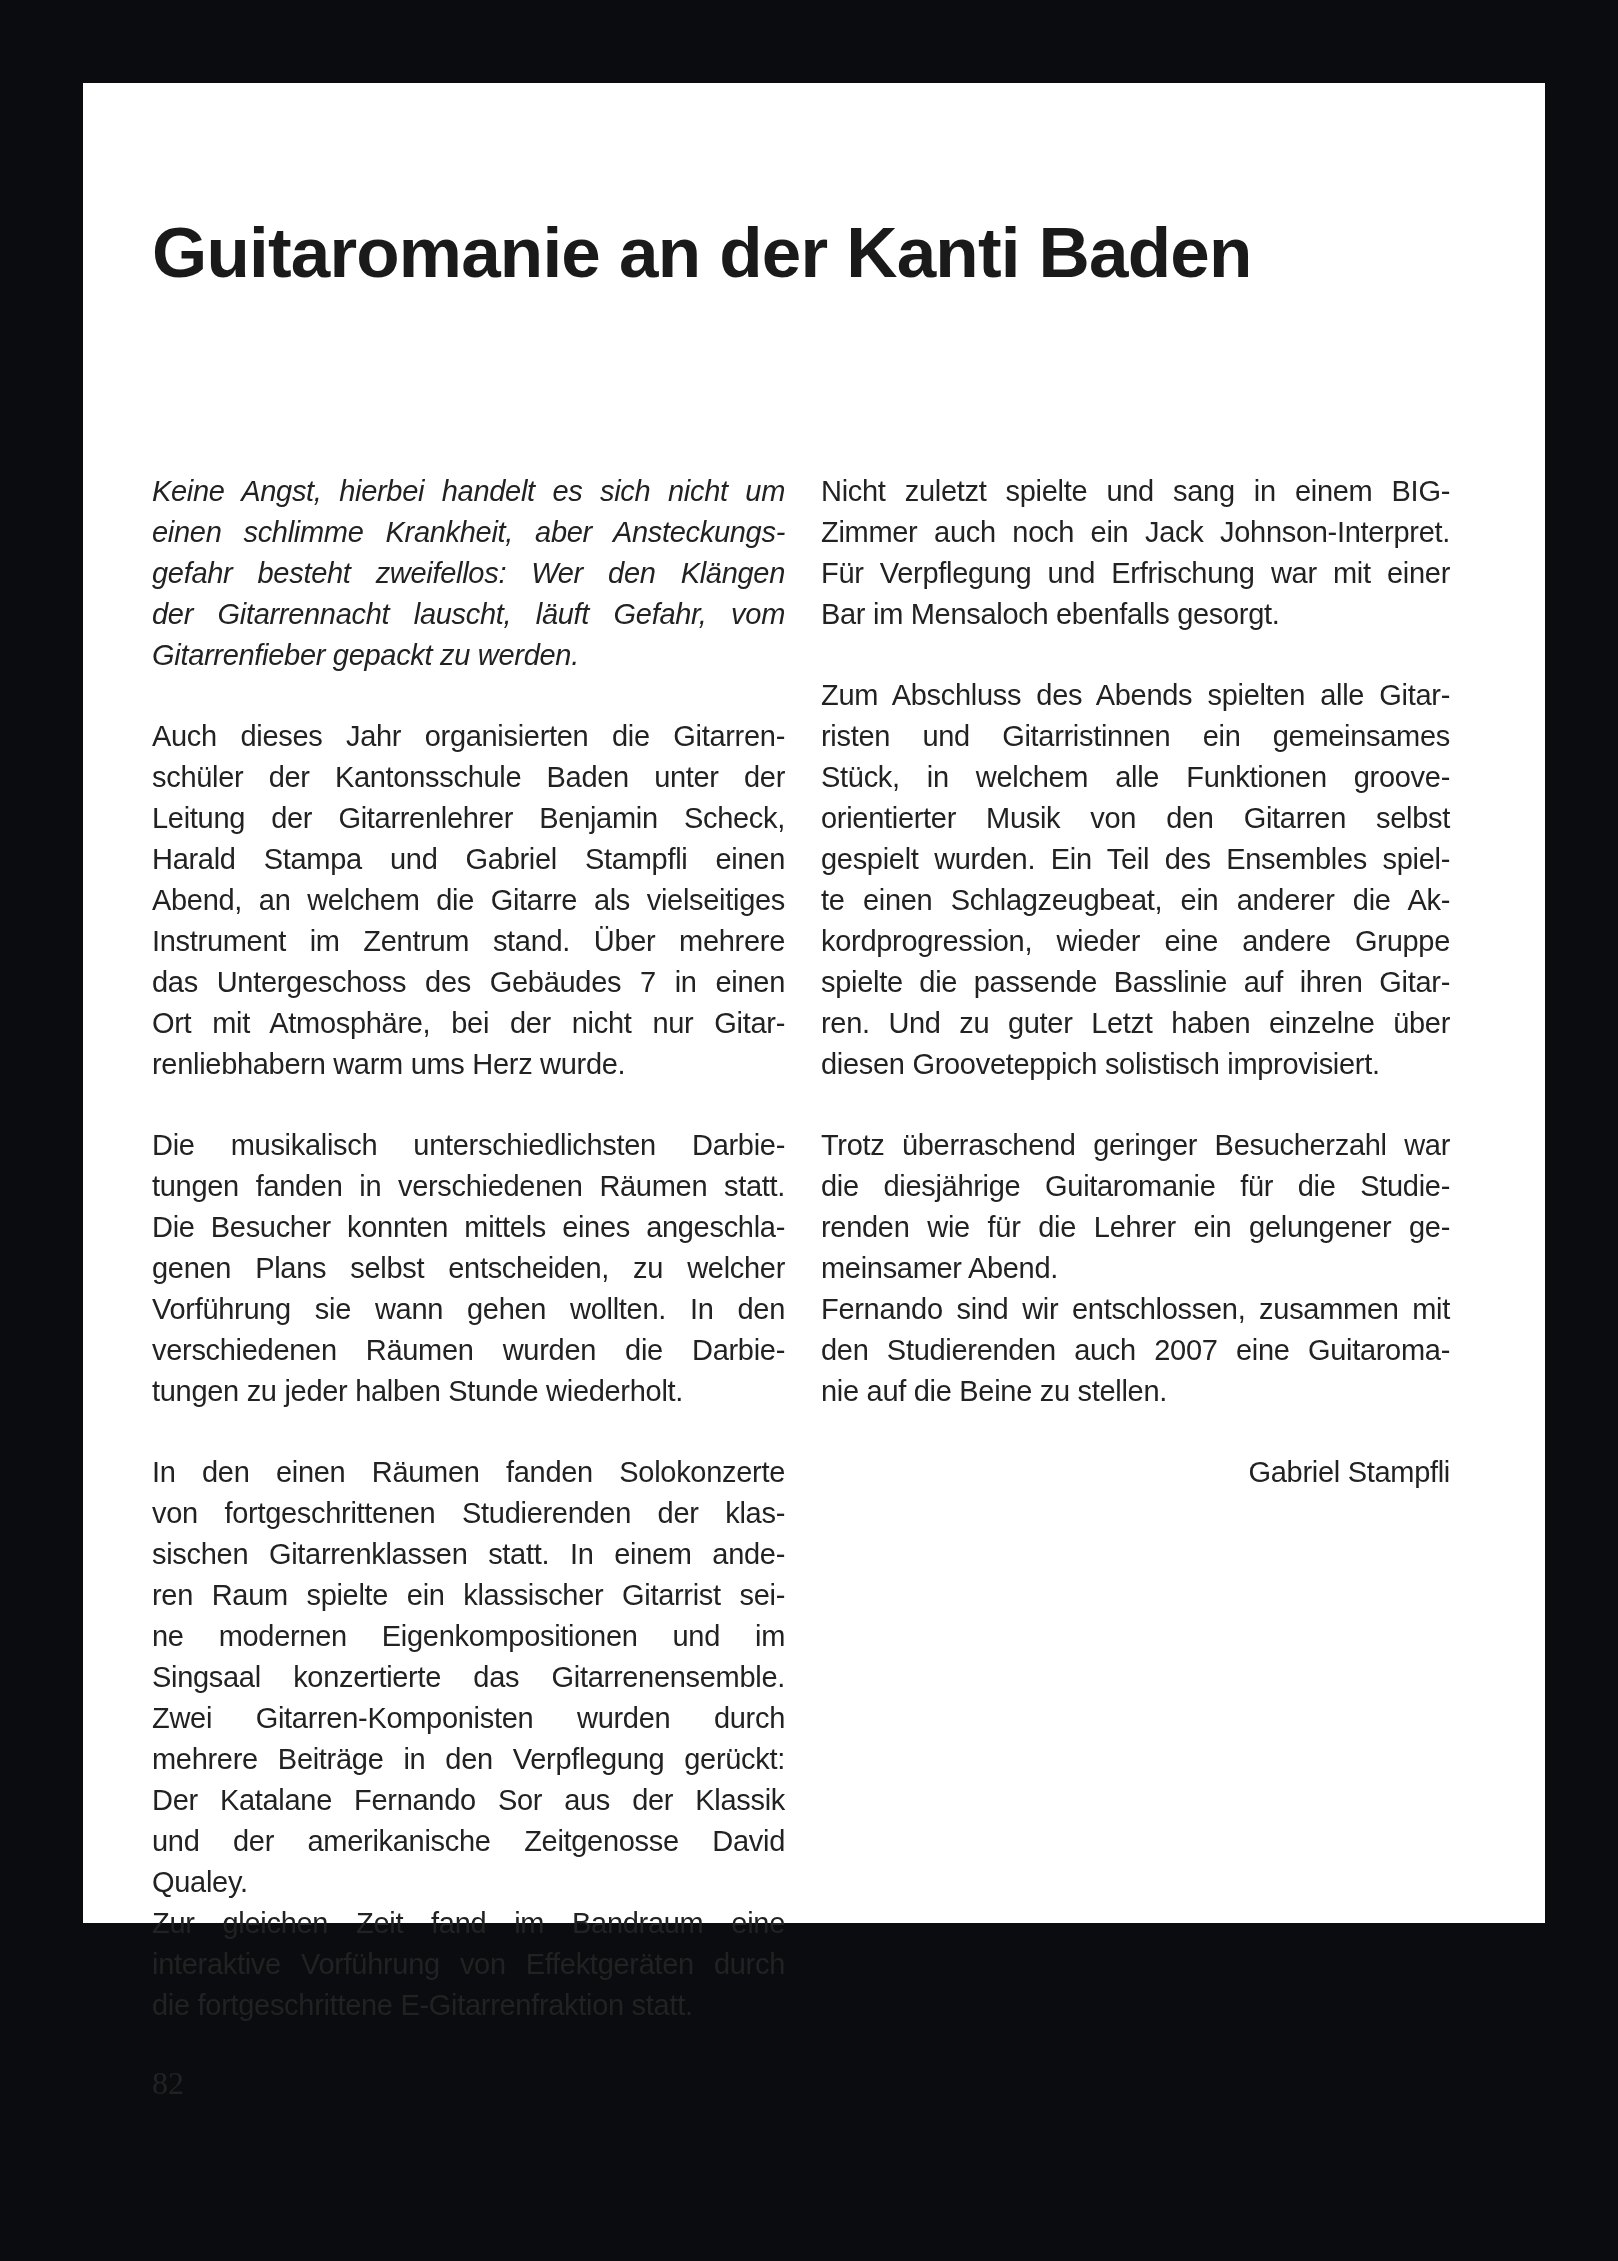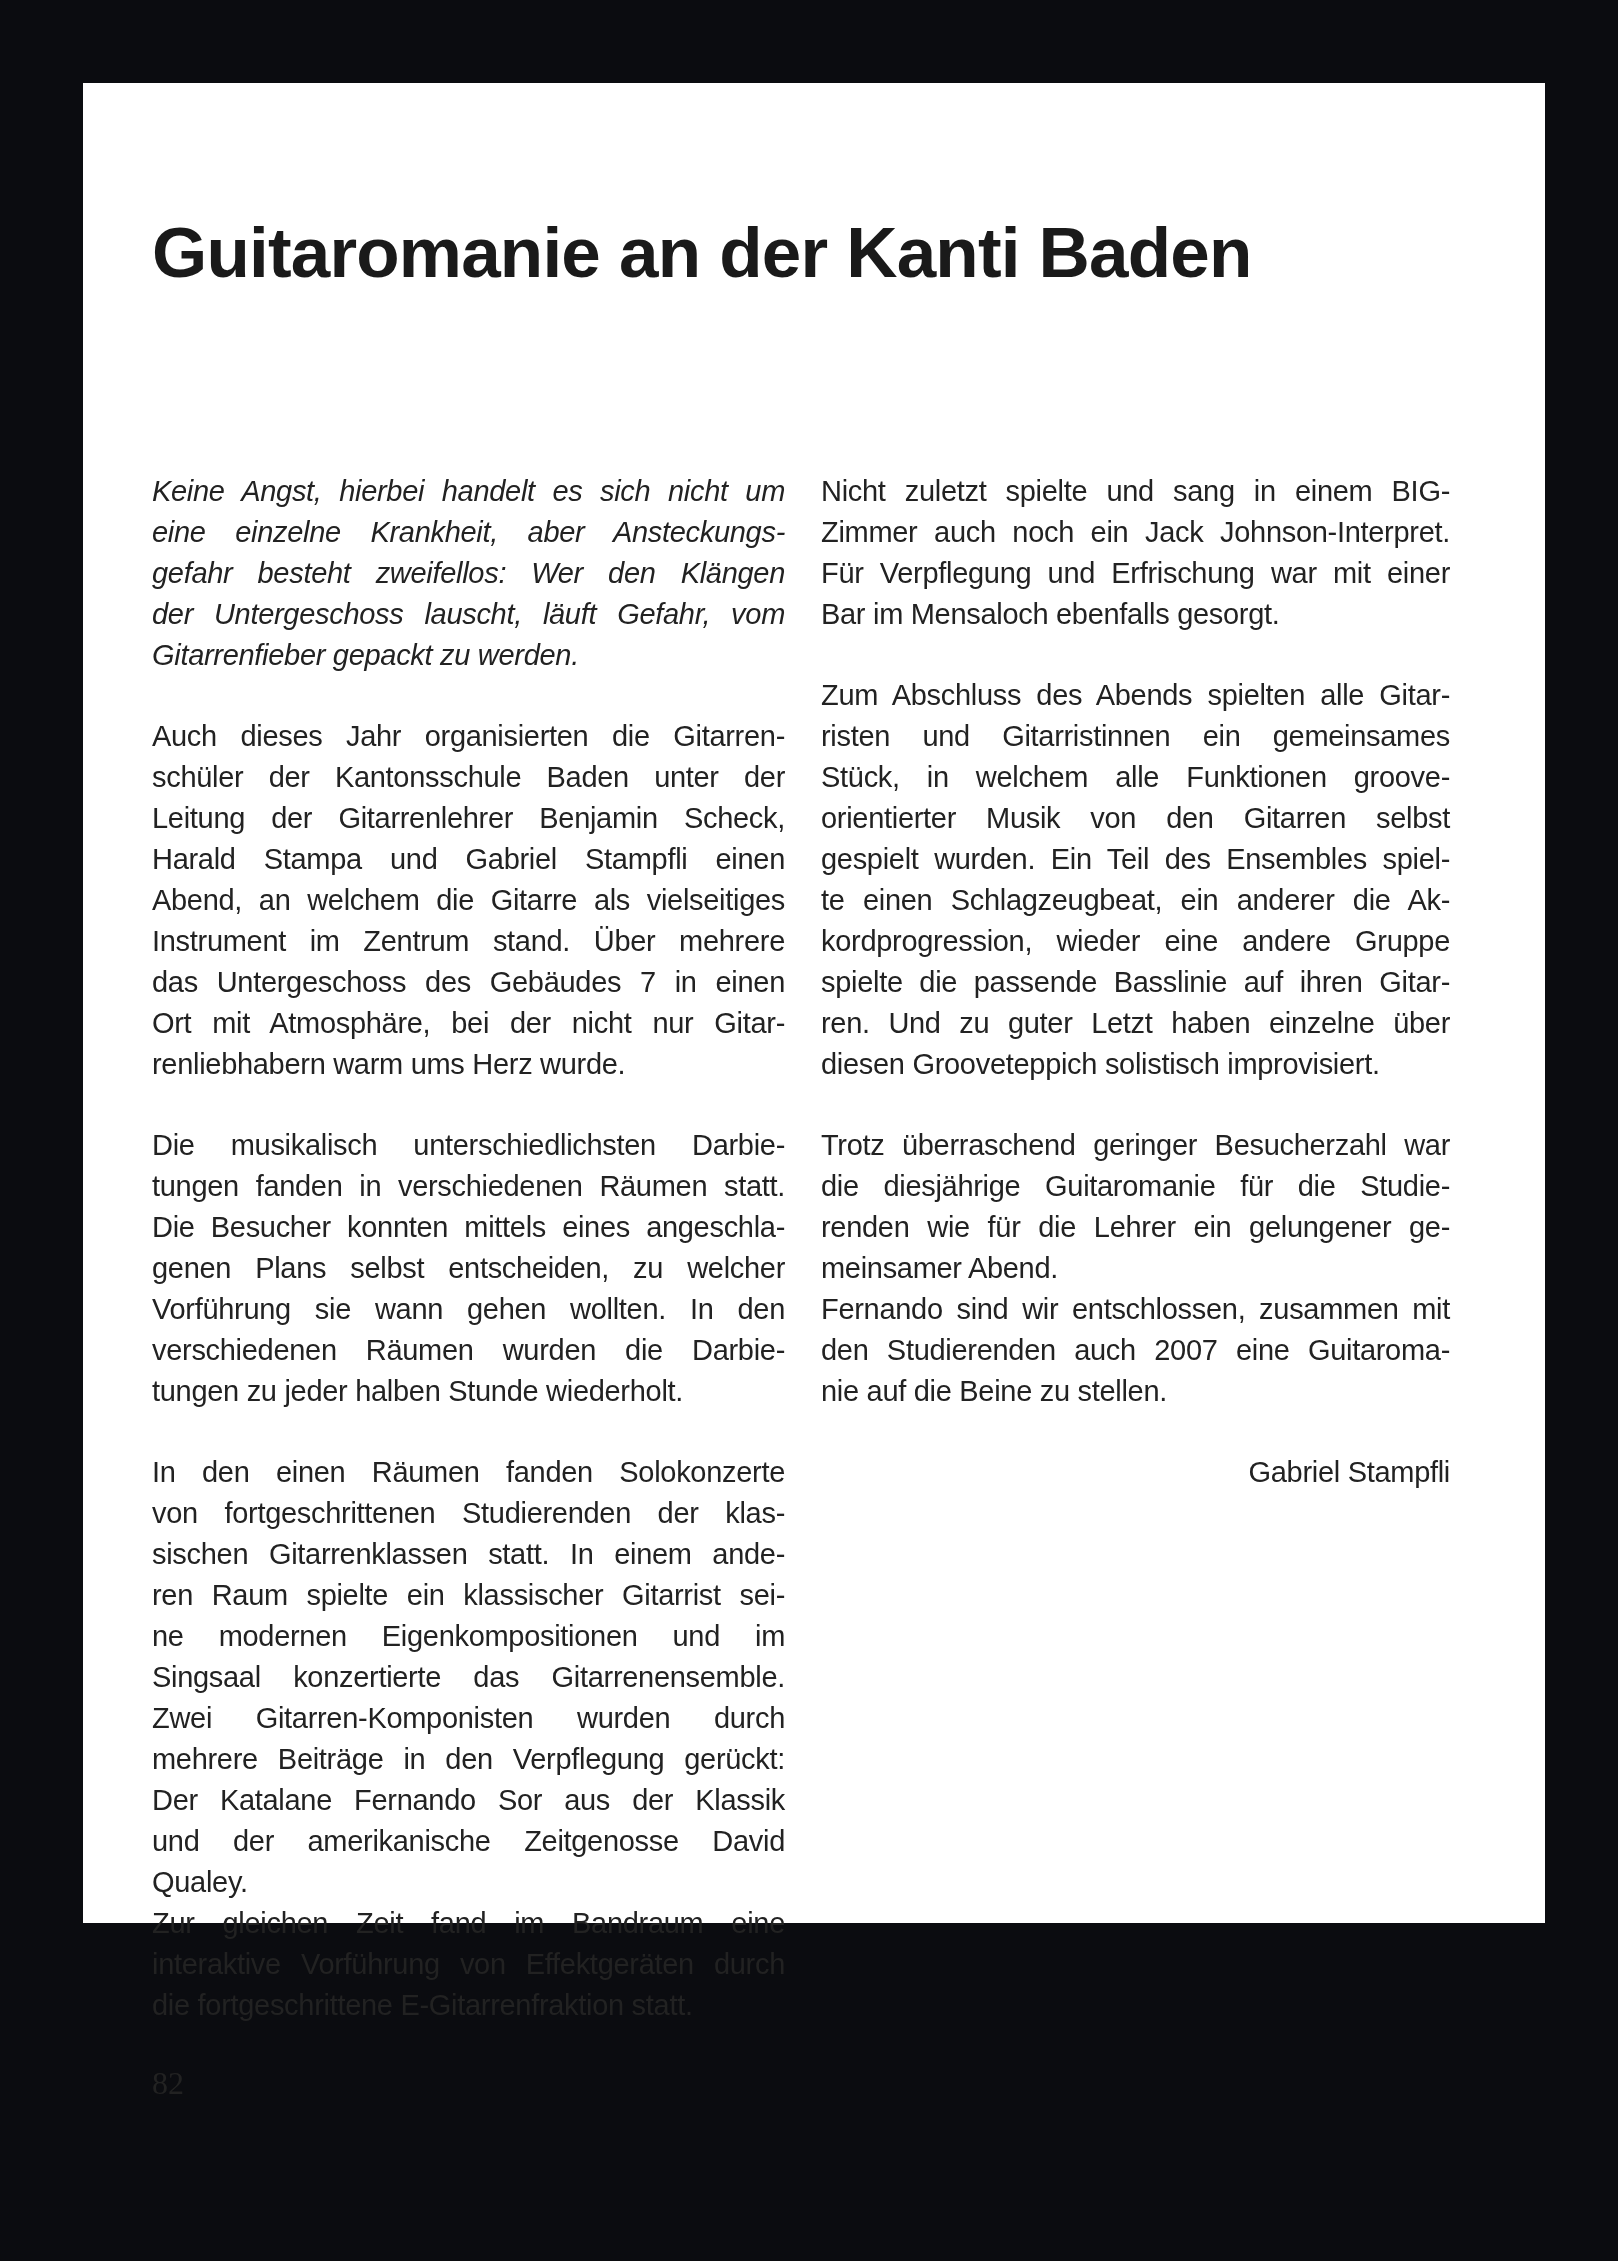--- a/index.html
+++ b/index.html
@@ -60,23 +60,23 @@
 </style>
 </head>
 <body>
 
 <div class="page">
   <h1 class="title">Guitaromanie an der Kanti Baden</h1>
 
   <div class="col col-left">
     <p class="lead">
         <span class="line">Keine Angst, hierbei handelt es sich nicht um</span>
-        <span class="line">eine einzelne Krankheit, aber Ansteckungs-</span>
+        <span class="line">einen schlimme Krankheit, aber Ansteckungs-</span>
         <span class="line">gefahr besteht zweifellos: Wer den Klängen</span>
-        <span class="line">der Untergeschoss lauscht, läuft Gefahr, vom</span>
+        <span class="line">der Gitarrennacht lauscht, läuft Gefahr, vom</span>
         <span class="line last">Gitarrenfieber gepackt zu werden.</span>
       </p>
     <p>
         <span class="line">Auch dieses Jahr organisierten die Gitarren-</span>
         <span class="line">schüler der Kantonsschule Baden unter der</span>
         <span class="line">Leitung der Gitarrenlehrer Benjamin Scheck,</span>
         <span class="line">Harald Stampa und Gabriel Stampfli einen</span>
         <span class="line">Abend, an welchem die Gitarre als vielseitiges</span>
         <span class="line">Instrument im Zentrum stand. Über mehrere</span>
         <span class="line">das Untergeschoss des Gebäudes 7 in einen</span>

